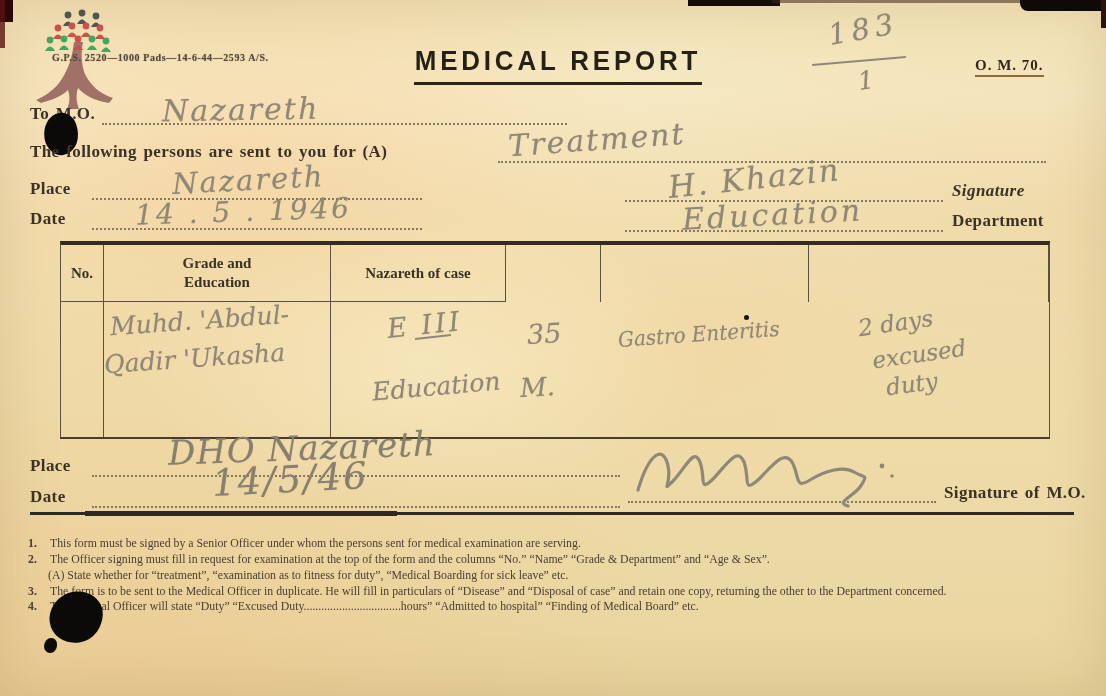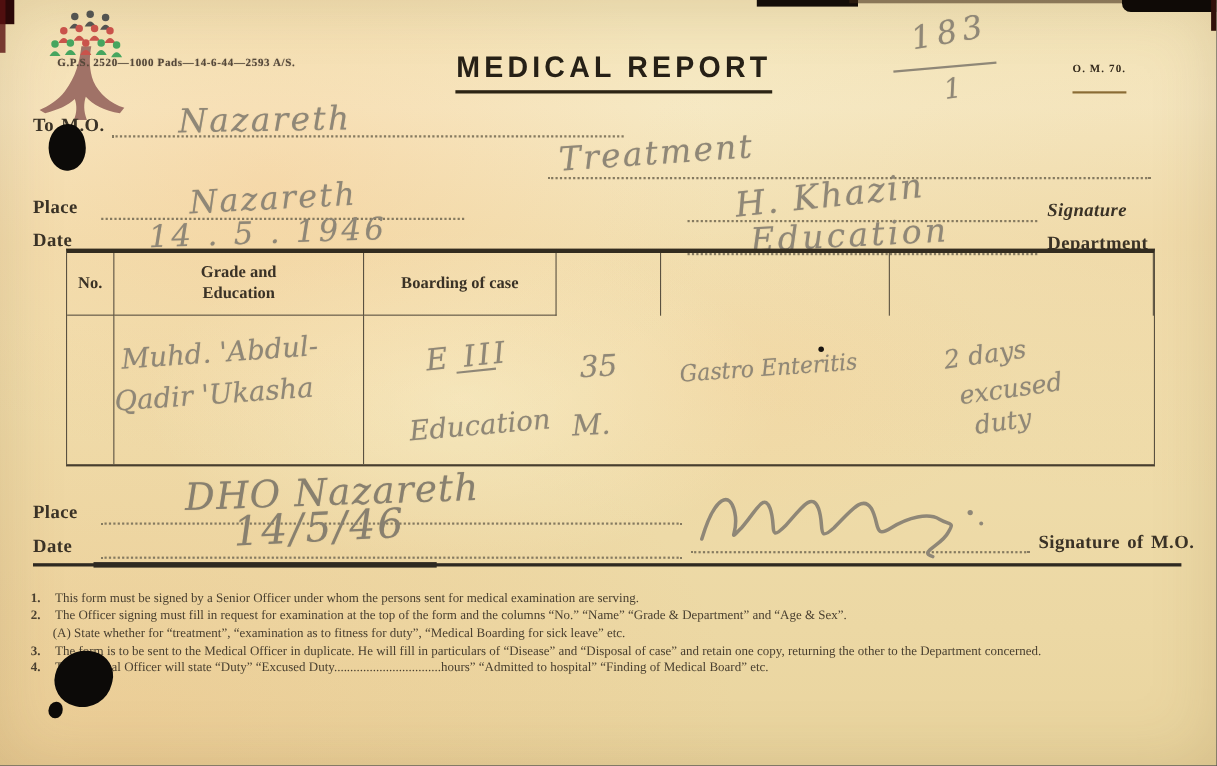--- a/index.html
+++ b/index.html
@@ -25,27 +25,27 @@
     font-family:"DejaVu Serif", serif; font-style:italic;
     color:#8f8777; white-space:nowrap;
     text-shadow:0 0 1px rgba(80,70,50,0.25);
   }
   
   #title{
     text-align:center; font-family:"Liberation Sans", sans-serif;
     font-weight:800; font-size:27px; letter-spacing:4px; color:#262016;
     border-bottom:3px solid #2c2414; padding-bottom:5px; transform:scaleX(0.96);
   }
-  #form-code{font-size:10px; font-weight:700; letter-spacing:1px; color:#33291b;
-    border-bottom:2px solid #8a6c34; padding-bottom:15px;}
+  #form-code{font-size:15px; font-weight:700; letter-spacing:1px; color:#33291b;
+    border-bottom:2px solid #8a6c34; padding-bottom:1px;}
   #print-code{font-size:10px; font-weight:700; color:#55483a; letter-spacing:0.6px;
     text-shadow:0 0 1px rgba(85,72,58,0.5);}
   
   #report-table{
-    left:60px; top:226px; width:988px; height:192px;
+    left:60px; top:241px; width:988px; height:192px;
     display:grid; grid-template-columns:43px 227px 175px 95px 208px auto;
     grid-template-rows:57px auto;
     border-top:4px solid #332c1f; border-bottom:2px solid #473e2e;
     border-left:1.5px solid #5a5140; border-right:1.5px solid #5a5140;
   }
   .th,.td{border-right:1.5px solid #5a5140;}
   .th{border-bottom:1.5px solid #5a5140; display:flex; align-items:center; justify-content:center;
       font-size:15px; color:#3a3226; font-weight:600; text-align:center; line-height:1.25;}
   .th:last-child,.td:last-child{border-right:none;}
   .hdr-constrain-grade{max-width:112px;}
@@ -125,20 +125,21 @@
   <div class="abs hw" style="left:828px;top:12px;font-size:29px;letter-spacing:5px;transform:rotate(-10deg);">183</div>
   <div class="abs" style="left:812px;top:60px;width:94px;border-top:2.5px solid #8f8777;transform:rotate(-5deg);"></div>
   <div class="abs hw" style="left:858px;top:66px;font-size:25px;transform:rotate(-8deg);">1</div>
 
   <div class="abs print lbl" style="left:30px;top:104px;">To M.O.</div>
   <div class="abs dotline" style="left:102px;top:123px;width:465px;"></div>
   <div class="abs hw" style="left:162px;top:92px;font-size:30px;letter-spacing:2px;transform:rotate(-1deg);">Nazareth</div>
 
   <div class="abs ink-blob" style="left:44px;top:113px;width:34px;height:42px;transform:rotate(-10deg);"></div>
 
+  <div class="abs print lbl" style="left:30px;top:142px;">The following persons are sent to you for (A)</div>
   <div class="abs dotline" style="left:498px;top:161px;width:548px;"></div>
   <div class="abs hw" style="left:508px;top:122px;font-size:30px;letter-spacing:2px;transform:rotate(-4deg);">Treatment</div>
 
   <div class="abs print lbl" style="left:30px;top:179px;">Place</div>
   <div class="abs dotline" style="left:92px;top:198px;width:330px;"></div>
   <div class="abs hw" style="left:172px;top:163px;font-size:29px;letter-spacing:2px;transform:rotate(-3deg);">Nazareth</div>
 
   <div class="abs print lbl" style="left:30px;top:209px;">Date</div>
   <div class="abs dotline" style="left:92px;top:228px;width:330px;"></div>
   <div class="abs hw" style="left:135px;top:195px;font-size:28px;letter-spacing:3px;transform:rotate(-2deg);">14 . 5 . 1946</div>
@@ -152,21 +153,21 @@
   <div class="abs hw" style="left:682px;top:197px;font-size:30px;letter-spacing:3px;transform:rotate(-3deg);">Education</div>
 
   <div class="abs" id="report-table">
     <div class="th">
         <span>No.</span>
       </div>
     <div class="th">
         <span class="hdr-constrain-grade">Grade and Education</span>
       </div>
     <div class="th">
-        <span>Boarding of case</span>
+        <span>Nazareth of case</span>
       </div>
     <div class="td"></div>
     <div class="td"></div>
     <div class="td"></div>
     <div class="td"></div>
     <div class="td"></div>
     <div class="td"></div>
   </div>
 
   <div class="abs hw" style="left:110px;top:306px;font-size:25px;transform:rotate(-4deg);">Muhd. 'Abdul-</div>

